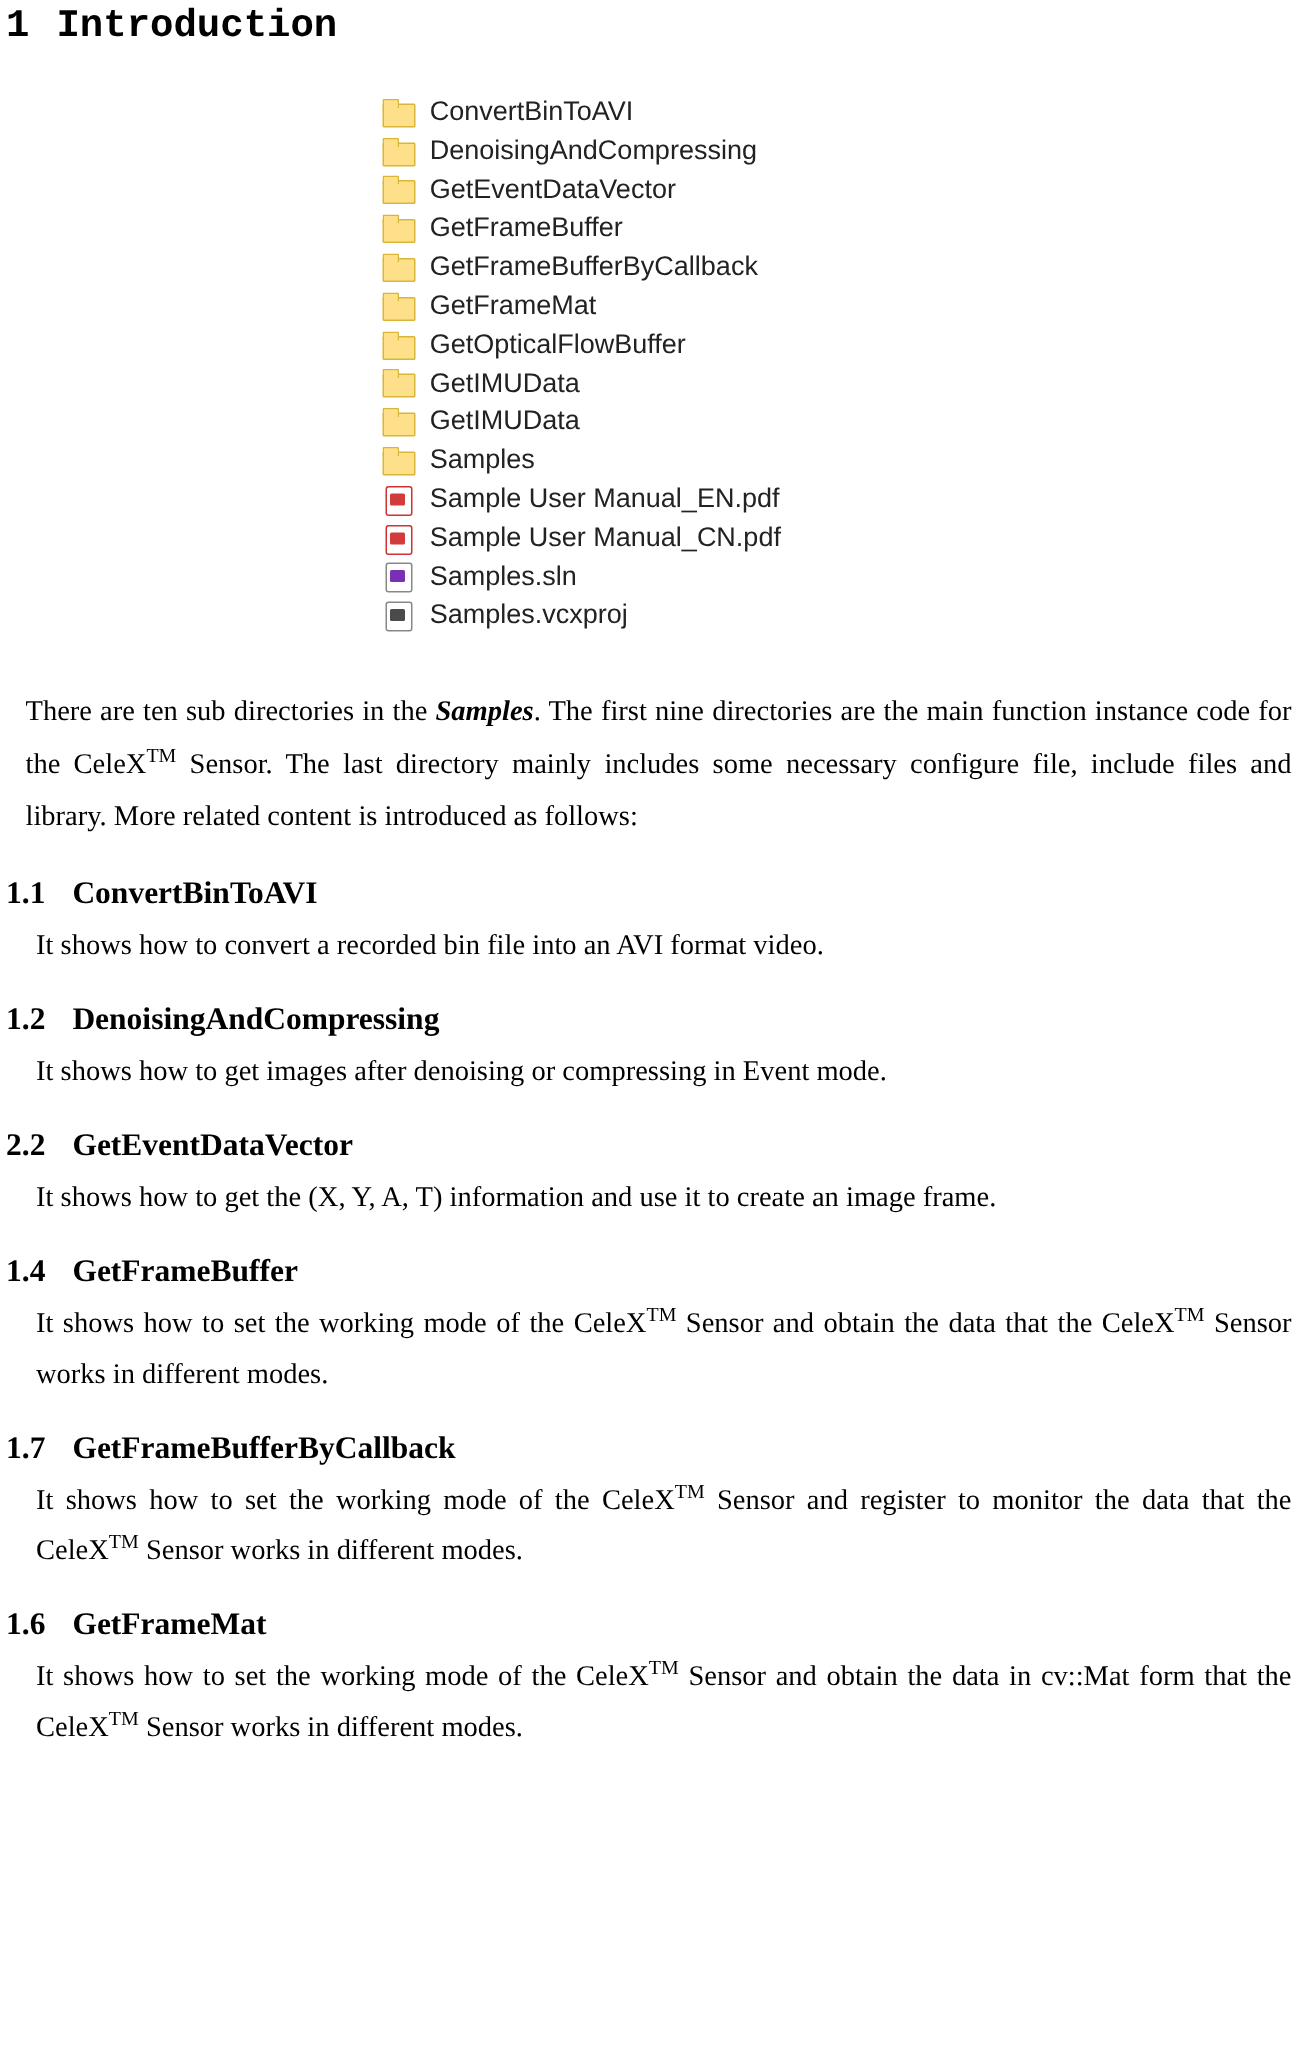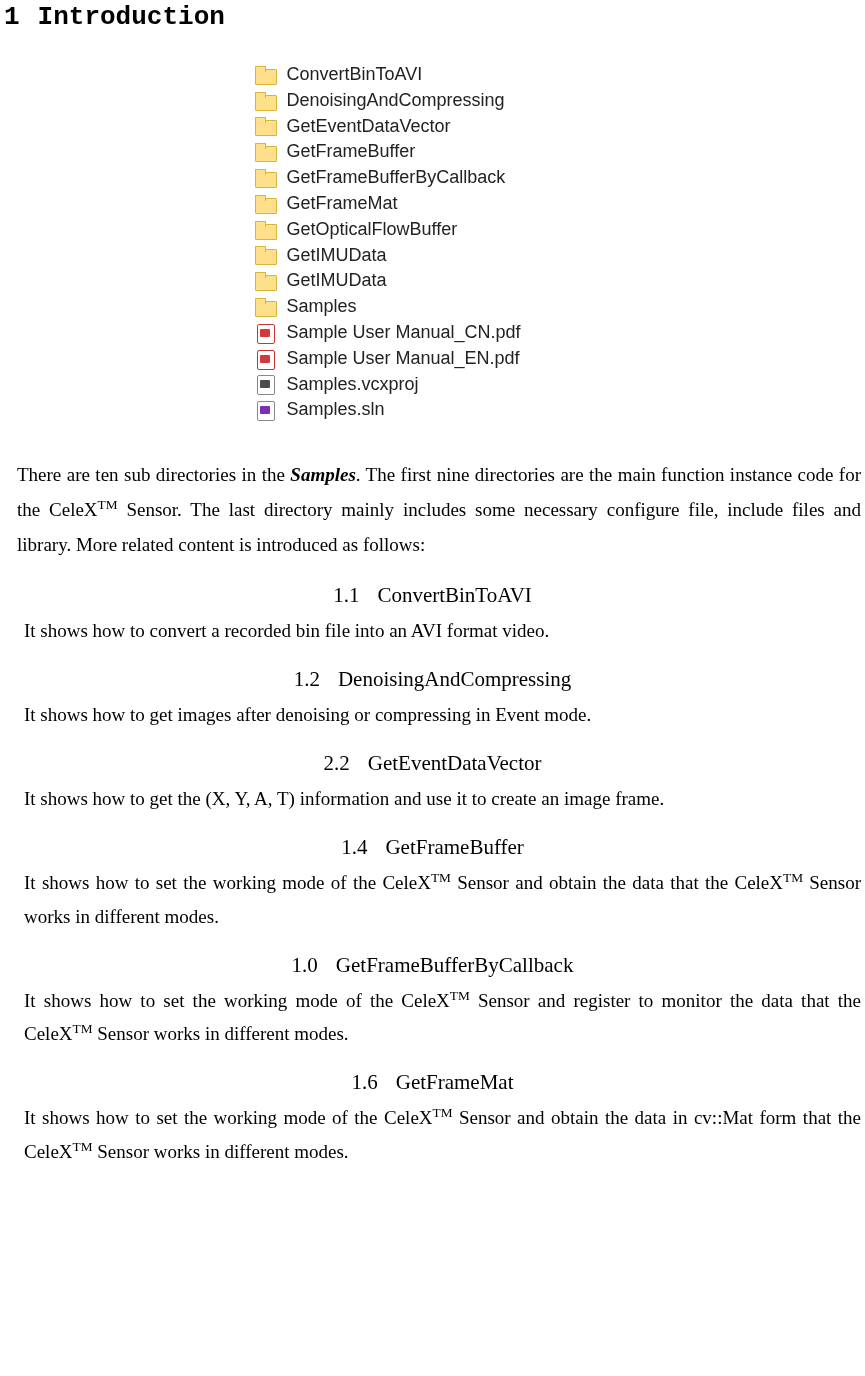--- a/index.html
+++ b/index.html
@@ -108,23 +108,22 @@
     background: #4B4B4B;
     border-radius: 1px;
   }
   .body-para {
     margin: 0 0 18px 13px;
     line-height: 1.85;
     text-align: justify;
   }
   h2.sub {
     font-size: 21px;
-    font-weight: normal;
+    font-weight: bold;
     margin: 20px 0 6px 0;
-    text-align: center;
   }
   h2.sub .snum { margin-right: 18px; }
   .sub-body {
     margin: 0 0 12px 20px;
     line-height: 1.75;
     text-align: justify;
   }
   sup { font-size: 0.7em; vertical-align: super; line-height: 0; }
 </style>
 </head>
@@ -174,49 +173,49 @@
         <li>
           <span class="ic ic-folder"></span>
           <span>GetIMUData</span>
         </li>
         <li>
           <span class="ic ic-folder"></span>
           <span>Samples</span>
         </li>
         <li>
           <span class="ic ic-pdf"></span>
+          <span>Sample User Manual_EN.pdf</span>
+        </li>
+        <li>
+          <span class="ic ic-pdf"></span>
           <span>Sample User Manual_CN.pdf</span>
         </li>
         <li>
-          <span class="ic ic-pdf"></span>
-          <span>Sample User Manual_EN.pdf</span>
+          <span class="ic ic-sln"></span>
+          <span>Samples.sln</span>
         </li>
         <li>
           <span class="ic ic-proj"></span>
           <span>Samples.vcxproj</span>
-        </li>
-        <li>
-          <span class="ic ic-sln"></span>
-          <span>Samples.sln</span>
         </li>
       </ul>
   </div>
 
   <p class="body-para">
     <span>There are ten sub directories in the </span><span class="bi">Samples</span><span>. The first nine directories are the main function instance code for the CeleX</span><sup>TM</sup><span> Sensor. The last directory mainly includes some necessary configure file, include files and library. More related content is introduced as follows:</span>
   </p>
 
   <div id="subsections">
       <h2 class="sub"><span class="snum">1.1</span><span>ConvertBinToAVI</span></h2>
       <p class="sub-body">It shows how to convert a recorded bin file into an AVI format video.</p>
       <h2 class="sub"><span class="snum">1.2</span><span>DenoisingAndCompressing</span></h2>
       <p class="sub-body">It shows how to get images after denoising or compressing in Event mode.</p>
       <h2 class="sub"><span class="snum">2.2</span><span>GetEventDataVector</span></h2>
       <p class="sub-body">It shows how to get the (X, Y, A, T) information and use it to create an image frame.</p>
       <h2 class="sub"><span class="snum">1.4</span><span>GetFrameBuffer</span></h2>
       <p class="sub-body">It shows how to set the working mode of the CeleX<sup>TM</sup> Sensor and obtain the data that the CeleX<sup>TM</sup> Sensor works in different modes.</p>
-      <h2 class="sub"><span class="snum">1.0</span><span>GetFrameBufferByCallback</span></h2>
+      <h2 class="sub"><span class="snum">1.7</span><span>GetFrameBufferByCallback</span></h2>
       <p class="sub-body">It shows how to set the working mode of the CeleX<sup>TM</sup> Sensor and register to monitor the data that the CeleX<sup>TM</sup> Sensor works in different modes.</p>
       <h2 class="sub"><span class="snum">1.6</span><span>GetFrameMat</span></h2>
       <p class="sub-body">It shows how to set the working mode of the CeleX<sup>TM</sup> Sensor and obtain the data in cv::Mat form that the CeleX<sup>TM</sup> Sensor works in different modes.</p>
     </div>
 
 </div>
 
 </body></html>

